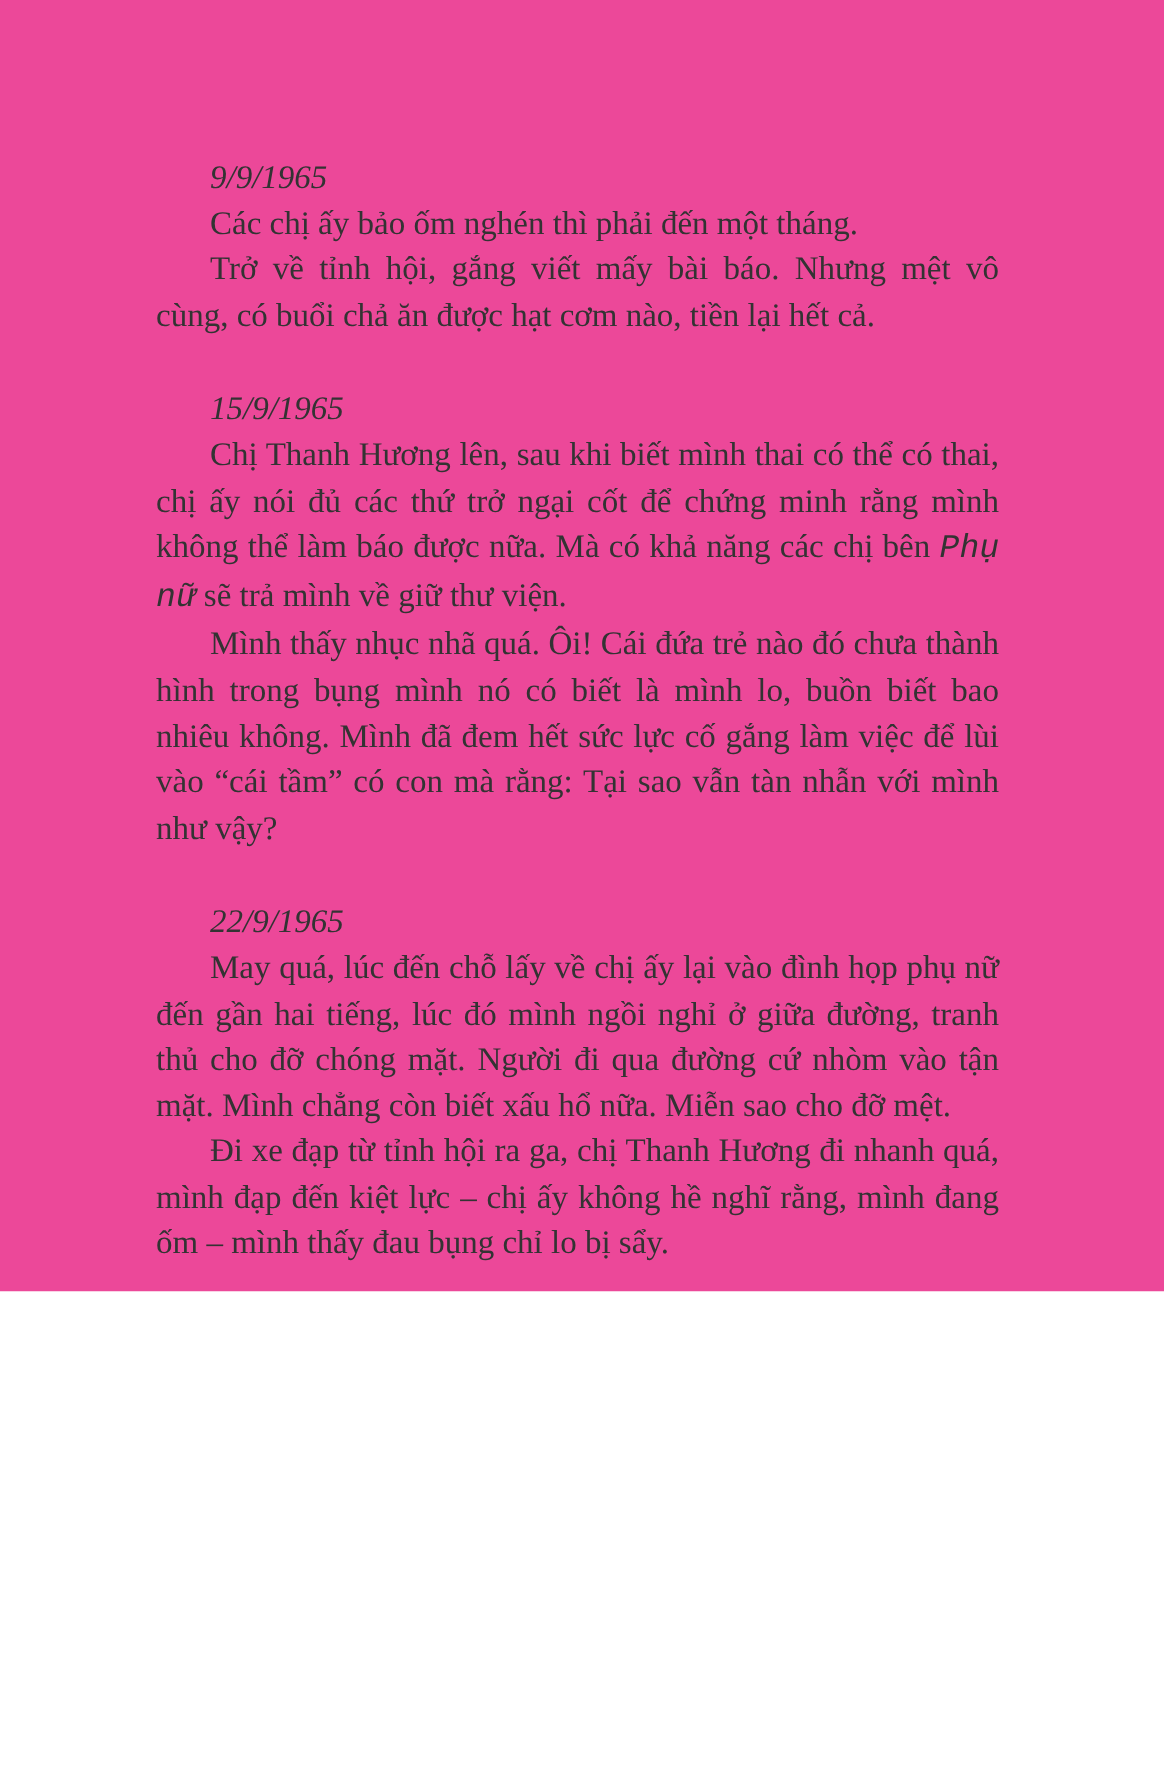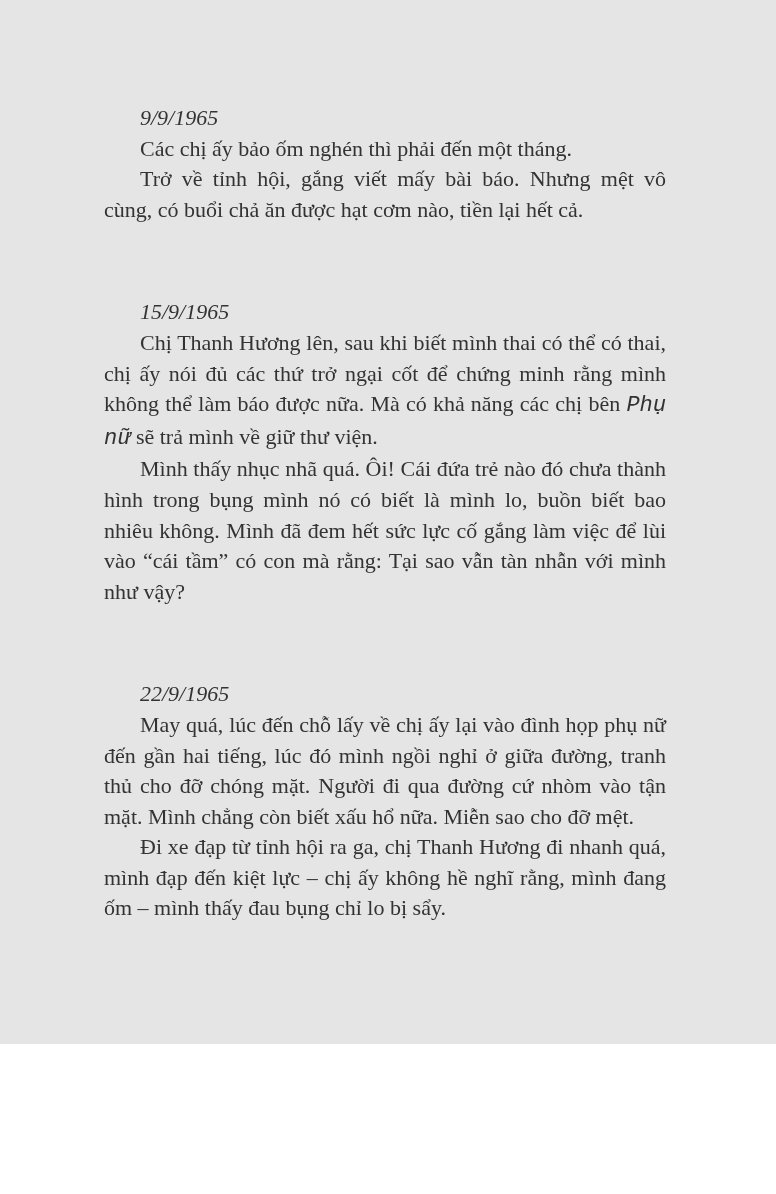--- a/index.html
+++ b/index.html
@@ -3,38 +3,38 @@
 <meta charset="utf-8">
 <style>
   html, body {
     margin: 0;
     padding: 0;
     background: #ffffff;
   }
   .page {
     position: relative;
     width: 776px;
-    height: 1044px;
-    background: #e5e5e5;
+    height: 861px;
+    background: #ec4899;
     overflow: hidden;
     font-family: "Liberation Serif", "DejaVu Serif", serif;
     color: #333333;
   }
   .text-block {
     position: absolute;
     left: 104px;
     top: 103px;
     width: 562px;
     font-size: 22px;
     line-height: 30.6px;
     text-align: justify;
     text-justify: inter-word;
   }
   .entry + .entry {
-    margin-top: 72px;
+    margin-top: 32px;
   }
   .entry-date {
     font-style: italic;
     text-indent: 36px;
   }
   .text-block p {
     margin: 0;
     padding: 0;
     text-indent: 36px;
   }

